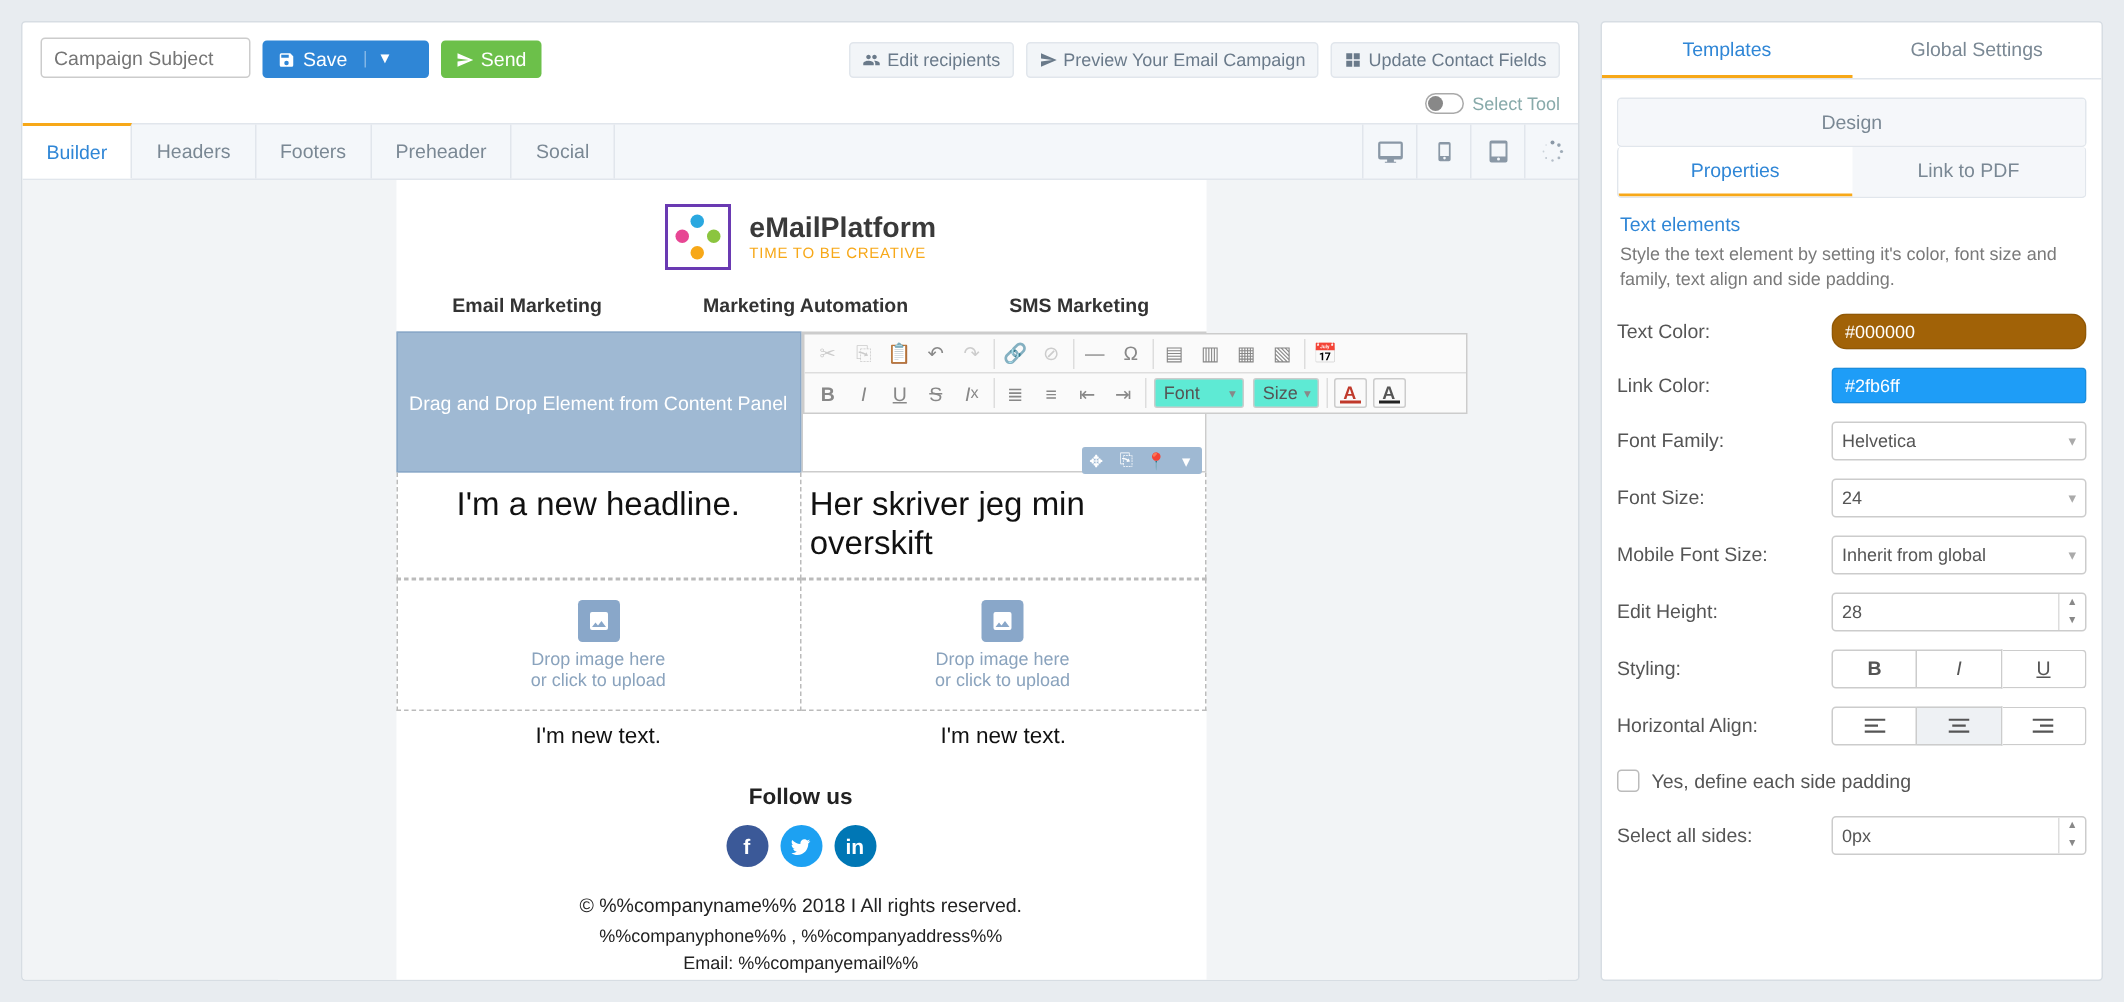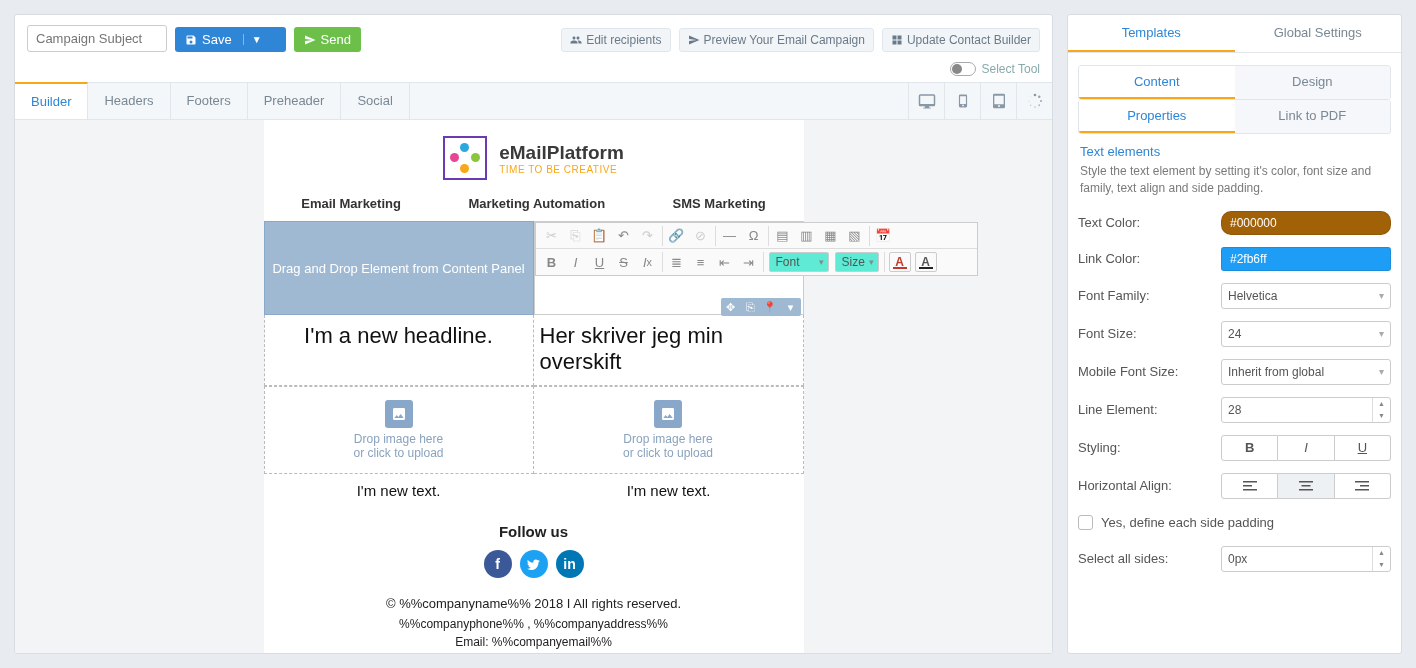--- a/index.html
+++ b/index.html
@@ -288,21 +288,21 @@
             </svg>
         </span>
         <span>Preview Your Email Campaign</span>
       </div>
       <div class="tool-link">
         <span>
           <svg width="12" height="12" viewBox="0 0 24 24" fill="#6a7a8a">
               <path d="M3 3h8v8H3zm10 0h8v8h-8zM3 13h8v8H3zm10 0h8v8h-8z"></path>
             </svg>
         </span>
-        <span>Update Contact Builder</span>
+        <span>Update Contact Fields</span>
       </div>
     </div>
     <div class="subbar">
       <div class="toggle">
           <div class="knob"></div>
         </div>
       <span class="subbar-label">Select Tool</span>
     </div>
 
     <div class="tabrow">
@@ -500,21 +500,20 @@
     </div>
   </div>
 
   <div class="side-panel">
     <div class="sp-tabs">
       <div class="sp-tab active">Templates</div>
       <div class="sp-tab">Global Settings</div>
     </div>
     <div class="sp-body">
       <div class="sp-inner-tabs">
-        <div class="sp-inner-tab active">Content</div>
         <div class="sp-inner-tab">Design</div>
       </div>
       <div class="sp-inner-tabs second">
         <div class="sp-inner-tab active">Properties</div>
         <div class="sp-inner-tab">Link to PDF</div>
       </div>
 
       <div class="section-title">Text elements</div>
       <div class="section-desc">Style the text element by setting it's color, font size and family, text align and side padding.</div>
 
@@ -542,21 +541,21 @@
             <span>24</span>
           </div>
       </div>
       <div class="prop-row">
         <label>Mobile Font Size:</label>
         <div class="sp-select">
             <span>Inherit from global</span>
           </div>
       </div>
       <div class="prop-row">
-        <label>Line Element:</label>
+        <label>Edit Height:</label>
         <div class="sp-spinner">
           <span>28</span>
           <div class="arrows">
               <span>▲</span>
               <span>▼</span>
             </div>
         </div>
       </div>
       <div class="prop-row">
         <label>Styling:</label>

